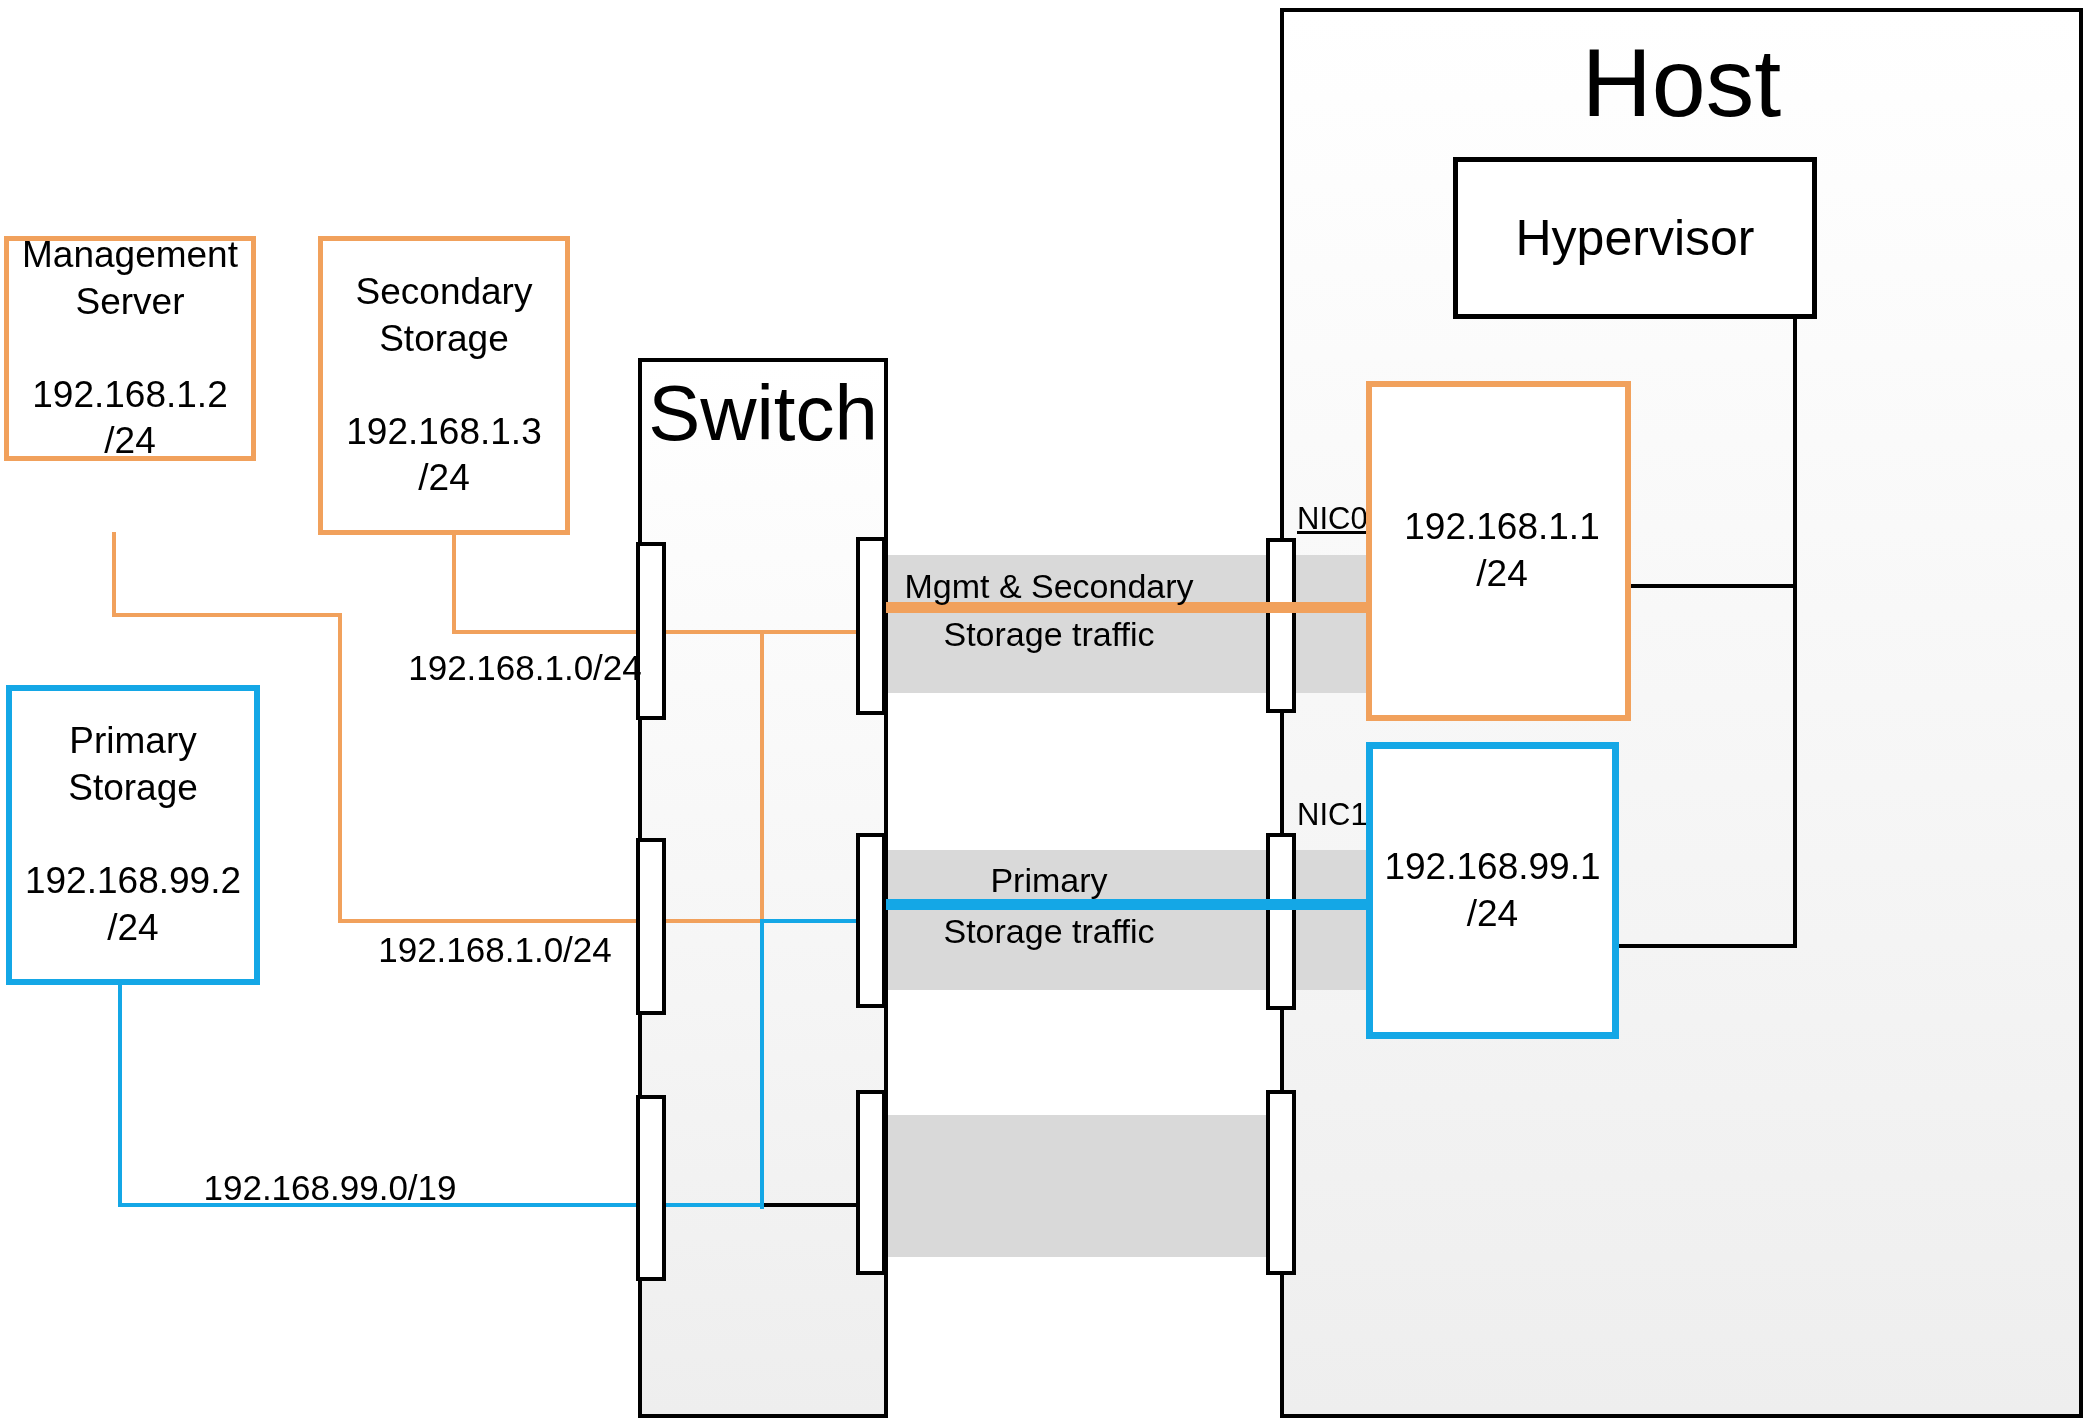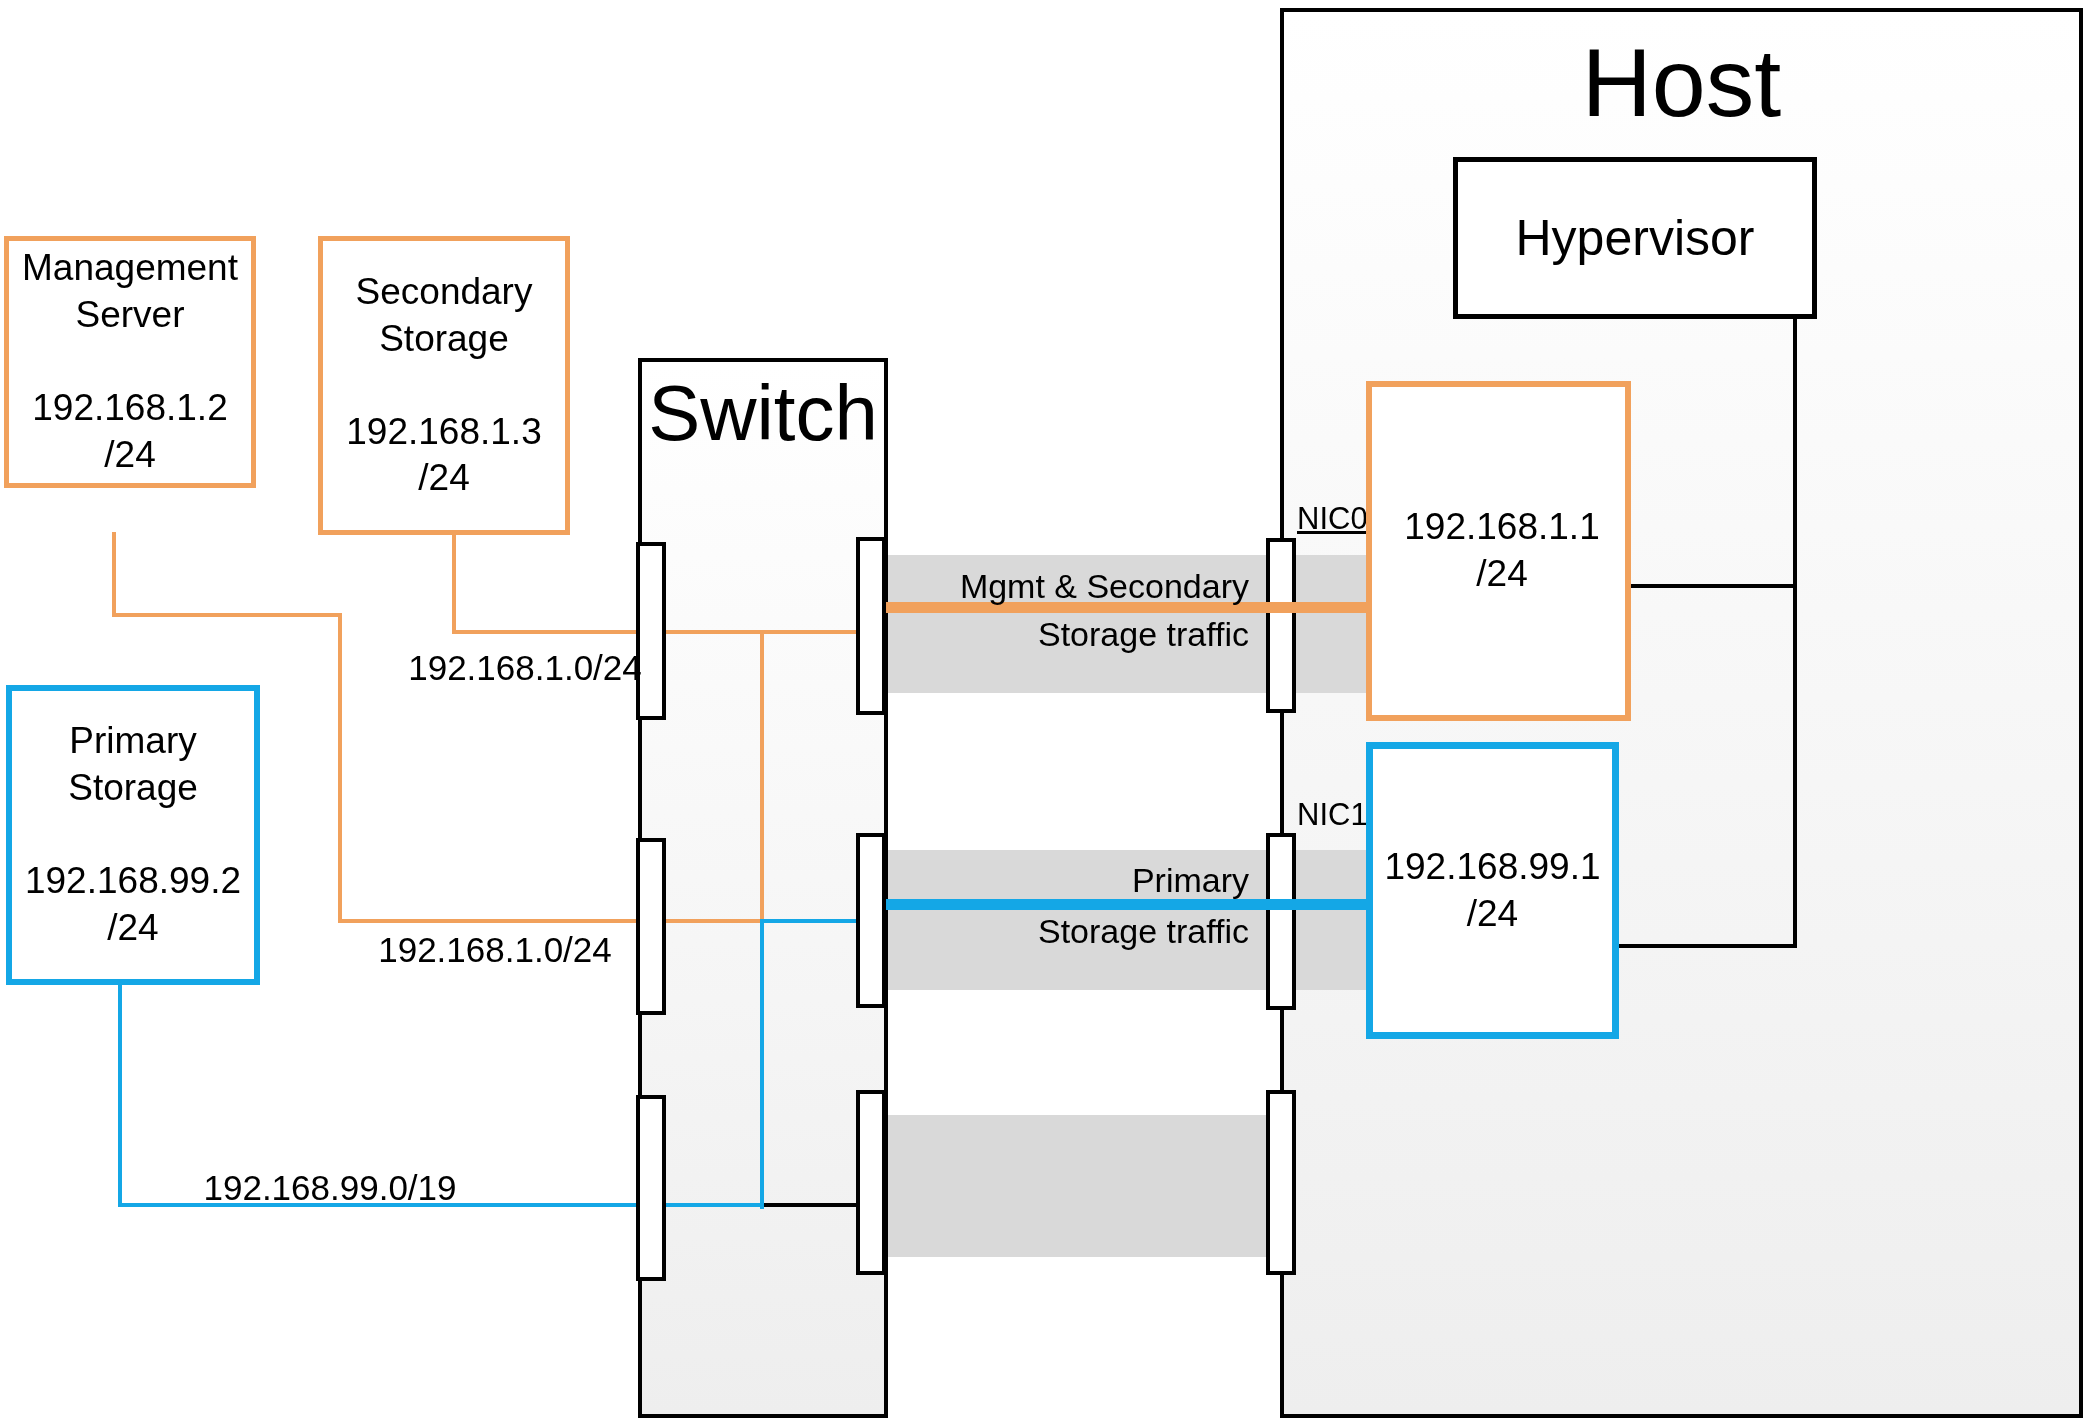--- a/index.html
+++ b/index.html
@@ -21,21 +21,21 @@
   .bline{background:var(--blue);}
   .kline{background:var(--ink);}
   .node{
     background:#ffffff;display:flex;flex-direction:column;justify-content:center;
     align-items:center;text-align:center;white-space:pre-line;
     font-size:37px;line-height:1.26;
   }
   .node .ipblock{margin-top:1.26em;}
   .title{text-align:center;line-height:1;}
   .lbl{font-size:35px;text-align:center;white-space:nowrap;}
-  .tlabel{font-size:34px;text-align:right;white-space:nowrap;}
+  .tlabel{font-size:34px;text-align:center;white-space:nowrap;}
   .niclabel{font-size:31px;white-space:nowrap;}
 </style>
 </head>
 <body>
 
 <div id="canvas">
 
   <div class="abs bigbox" style="left:638px;top:358px;width:250px;height:1060px;">
     <div class="abs title" style="left:0;top:12px;width:100%;font-size:78px;">Switch</div>
   </div>
@@ -91,21 +91,21 @@
   <div class="abs tlabel" style="left:849px;top:861px;width:400px;">Primary</div>
   <div class="abs tlabel" style="left:849px;top:912px;width:400px;">Storage traffic</div>
 
   <div class="abs lbl" style="left:380px;top:648px;width:290px;">192.168.1.0/24</div>
   <div class="abs lbl" style="left:350px;top:930px;width:290px;">192.168.1.0/24</div>
   <div class="abs lbl" style="left:185px;top:1168px;width:290px;">192.168.99.0/19</div>
 
   <div class="abs niclabel" style="left:1297px;top:501px;width:70px;text-decoration:underline;">NIC0</div>
   <div class="abs niclabel" style="left:1297px;top:797px;width:70px;">NIC1</div>
 
-  <div class="abs node" style="left:4px;top:236px;width:252px;height:252px;border:5px solid var(--orange);">
+  <div class="abs node" style="left:4px;top:236px;width:252px;height:225px;border:5px solid var(--orange);">
     <div>Management
 Server</div>
     <div class="ipblock">192.168.1.2
 /24</div>
   </div>
 
   <div class="abs node" style="left:318px;top:236px;width:252px;height:299px;border:5px solid var(--orange);">
     <div>Secondary
 Storage</div>
     <div class="ipblock">192.168.1.3

